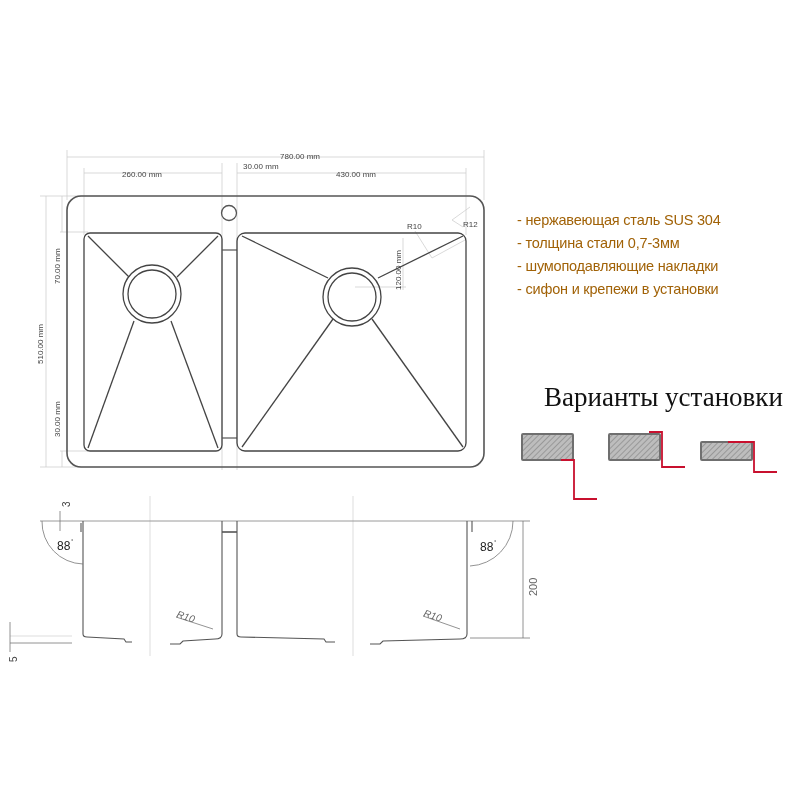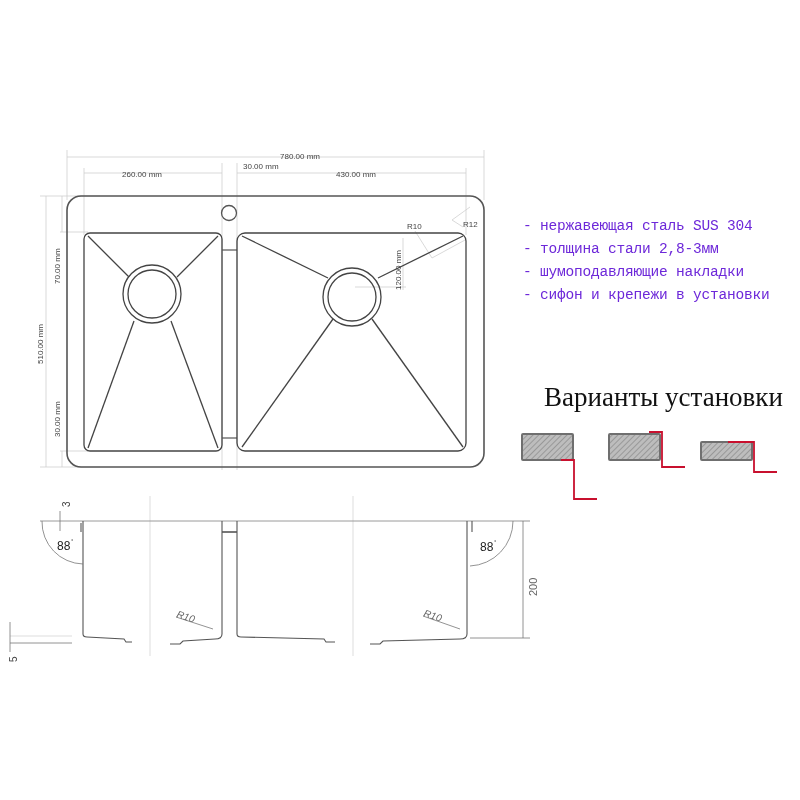--- a/index.html
+++ b/index.html
@@ -1,21 +1,21 @@
 <!DOCTYPE html>
 <html><head>
   <meta charset="utf-8">
   <style>
     html, body { margin: 0; padding: 0; background: #ffffff; }
     body { width: 800px; height: 800px; position: relative; overflow: hidden; }
     .drawing { position: absolute; left: 0; top: 0; width: 800px; height: 800px; }
     .dim { font-family: "Liberation Sans", sans-serif; font-size: 8px; fill: #444; }
     .dimlight { font-family: "Liberation Sans", sans-serif; font-size: 9px; fill: #666; }
-    .specs { position: absolute; left: 513px; top: 205px; margin: 10px; padding: 0; list-style: none;
-             font-family: Liberation Mono, monospace; font-size: 14.5px; line-height: 23px; color: #6d28d9; }
+    .specs { position: absolute; left: 513px; top: 205px; margin: 4px; padding: 0; list-style: none;
+             font-family: Liberation Sans, sans-serif; font-size: 14.5px; line-height: 23px; color: #a16207; }
     .specs li { white-space: nowrap; letter-spacing: -0.2px; }
     .variants-title { position: absolute; left: 544px; top: 382px; font-family: "Liberation Serif", serif;
                       font-size: 27px; color: #111; white-space: nowrap; }
   </style>
 </head>
 <body>
 
 <svg class="drawing" viewBox="0 0 800 800" xmlns="http://www.w3.org/2000/svg">
   <defs>
     <pattern id="hatch" patternUnits="userSpaceOnUse" width="4" height="4" patternTransform="rotate(45)">
@@ -155,18 +155,18 @@
 
     <g>
       <rect x="701" y="442" width="51" height="18" fill="url(#hatch)" stroke="#6f6f6f" stroke-width="2" rx="1"></rect>
       <polyline points="728,442 754,442 754,472 777,472" fill="none" stroke="#c8102e" stroke-width="1.8"></polyline>
     </g>
   </g>
 </svg>
 
 <ul class="specs">
   <li>- нержавеющая сталь SUS 304</li>
-  <li>- толщина стали 2,8-3мм</li>
+  <li>- толщина стали 0,7-3мм</li>
   <li>- шумоподавляющие накладки</li>
   <li>- сифон и крепежи в установки</li>
 </ul>
 
 <div class="variants-title">Варианты установки</div>
 
 </body></html>

